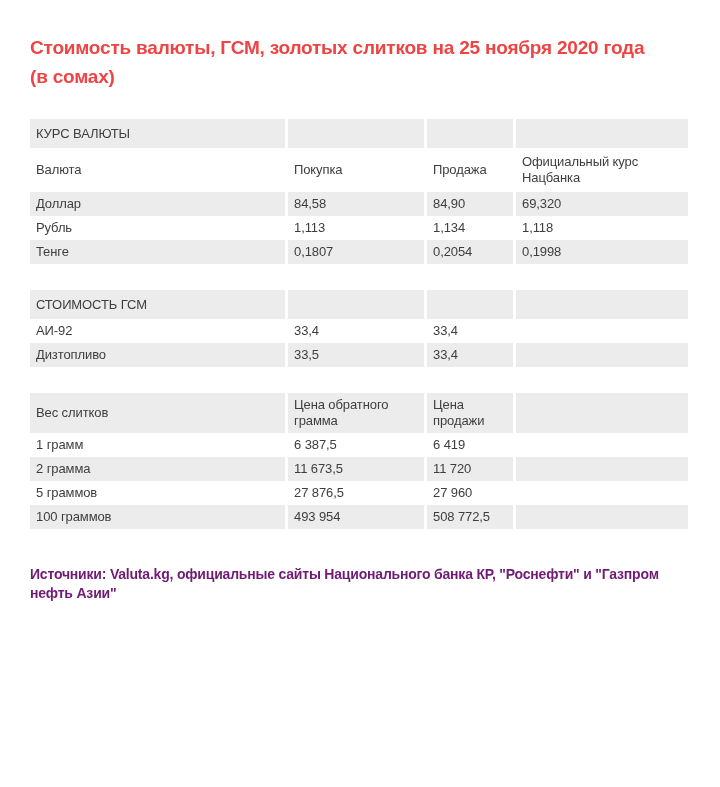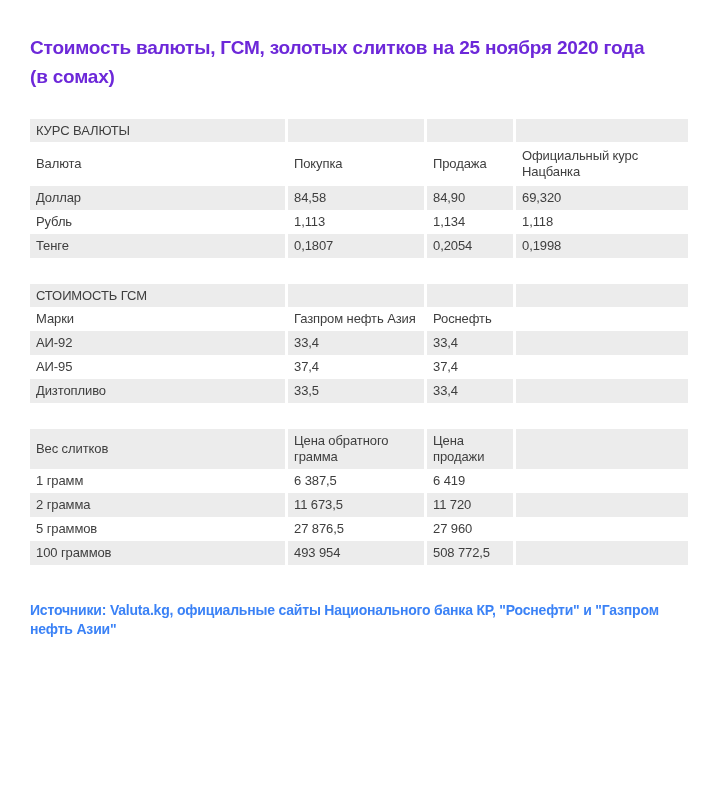--- a/index.html
+++ b/index.html
@@ -10,21 +10,21 @@
     font-family: "Liberation Sans", sans-serif;
     color: #3e3e3e;
   }
   .page { position: relative; width: 720px; height: 787px; overflow: hidden; }
 
   .title {
     margin: 33px 30px 0 30px;
     font-size: 19px;
     font-weight: 700;
     line-height: 29px;
-    color: #6d28d9;
+    color: #ef4444;
     letter-spacing: -0.2px;
   }
   .title span { display: block; }
 
   table.price-table {
     border-collapse: separate;
     border-spacing: 3px 0;
     table-layout: fixed;
     margin: 28px 0 0 27px;
   }
@@ -34,30 +34,30 @@
     font-size: 13px;
     line-height: 16px;
     vertical-align: middle;
     letter-spacing: -0.1px;
     overflow: hidden;
   }
   
   .price-table tr:nth-child(odd) td { background: #ececec; }
   .price-table tr.row-2line td { height: 44px; }
   .price-table tr.row-2line-sm td { height: 40px; }
-  .price-table tr.row-section td { height: 23px; }
+  .price-table tr.row-section td { height: 29px; }
   .price-table tr.row-spacer td { height: 26px; }
 
   .source-note {
     margin: 36px 30px 0 30px;
     max-width: 660px;
     font-size: 14px;
     font-weight: 700;
     line-height: 19px;
-    color: #3b82f6;
+    color: #701a75;
     letter-spacing: -0.2px;
   }
 </style>
 </head>
 <body>
 
 <div class="page">
 
   <h1 class="title">
     <span>Стоимость валюты, ГСМ, золотых слитков на 25 ноября 2020 года</span>
@@ -113,37 +113,25 @@
       <td></td>
     </tr>
 
     <tr class="row-section">
       <td>СТОИМОСТЬ ГСМ</td>
       <td></td>
       <td></td>
       <td></td>
     </tr>
 
-    <tr>
-      <td>Марки</td>
-      <td>Газпром нефть Азия</td>
-      <td>Роснефть</td>
-      <td></td>
-    </tr>
 
     <tr>
       <td>АИ-92</td>
       <td>33,4</td>
       <td>33,4</td>
-      <td></td>
-    </tr>
-    <tr>
-      <td>АИ-95</td>
-      <td>37,4</td>
-      <td>37,4</td>
       <td></td>
     </tr>
     <tr>
       <td>Дизтопливо</td>
       <td>33,5</td>
       <td>33,4</td>
       <td></td>
     </tr>
 
     <tr class="row-spacer">

